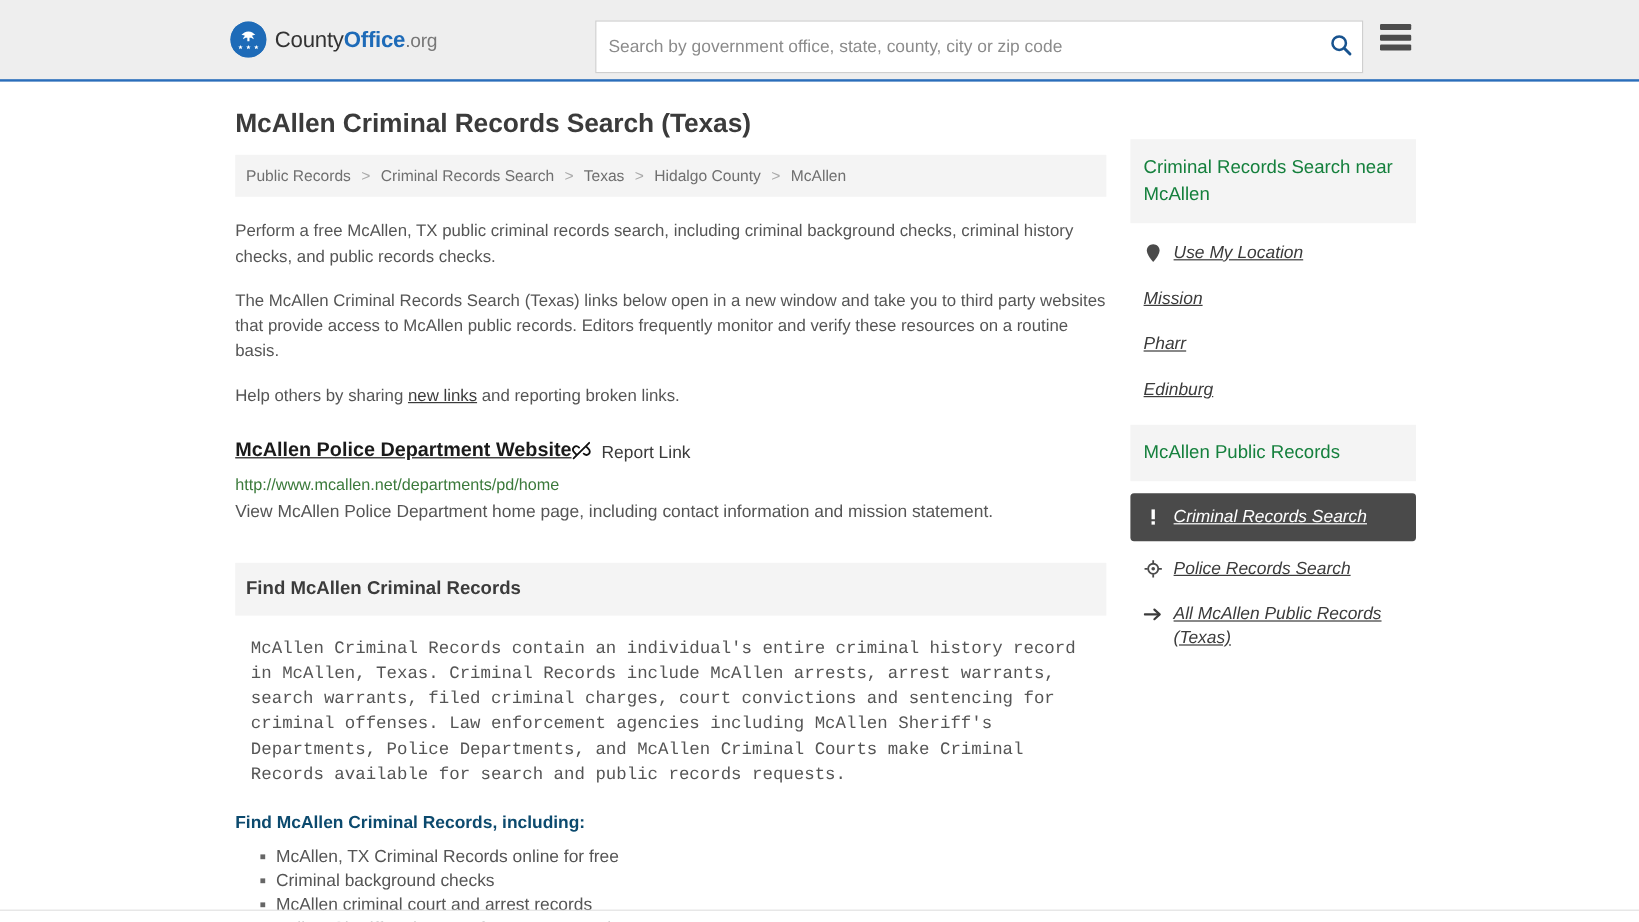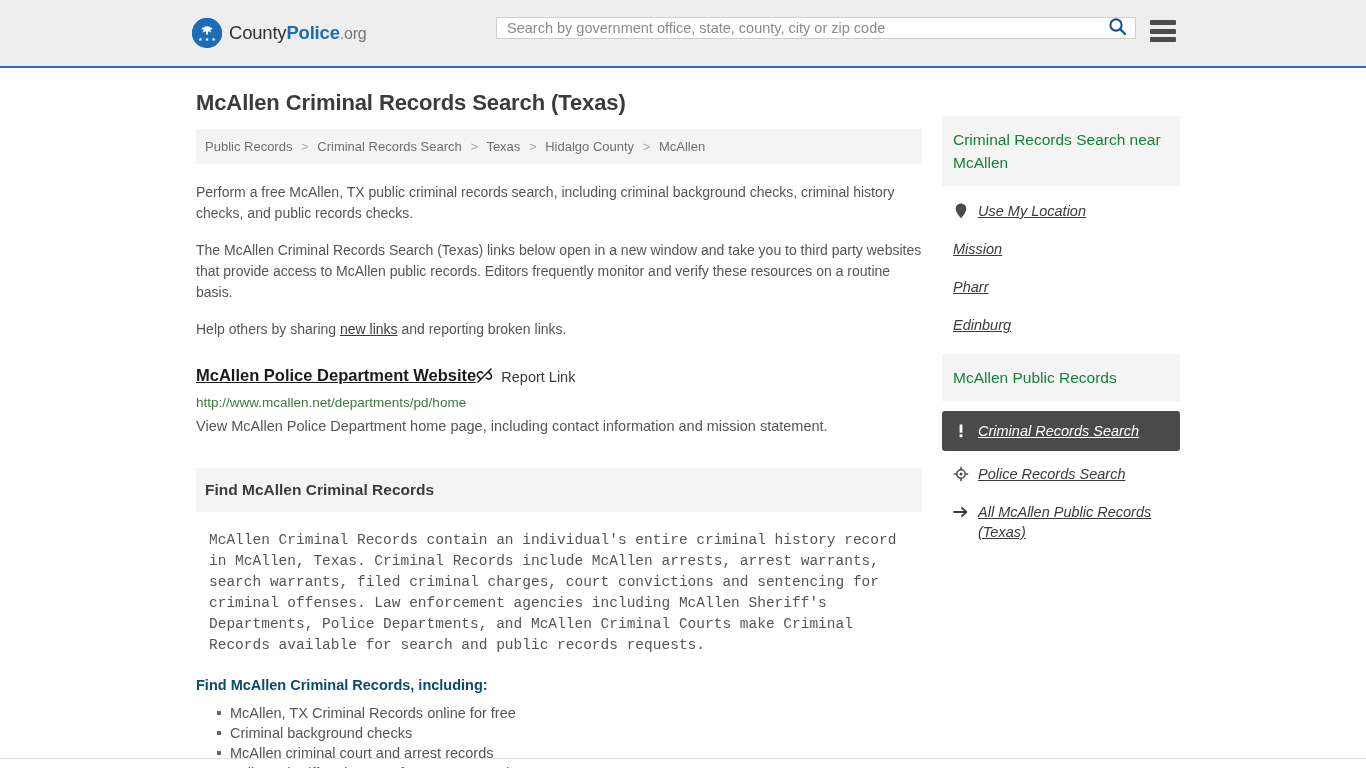--- a/index.html
+++ b/index.html
@@ -49,21 +49,21 @@
   }
   .brand-text .t-county { color: #333333; }
   .brand-text .t-office { color: #1e6bb8; font-weight: bold; }
   .brand-text .t-org { color: #777777; font-size: 16px; }
 
   .search-wrap {
     position: absolute;
     left: 496px;
     top: 17px;
     width: 640px;
-    height: 22px;
+    height: 44px;
     background: #ffffff;
     border: 1px solid #cfcfcf;
     display: flex;
     align-items: center;
     box-sizing: border-box;
   }
   .search-input {
     border: 0;
     outline: 0;
     flex: 1 1 auto;
@@ -307,21 +307,21 @@
     <span class="brand-mark">
       <svg width="30" height="30" viewBox="0 0 30 30" aria-hidden="true">
         <circle cx="15" cy="15" r="15" fill="#1e6bb8"></circle>
         <path d="M15 8.2 C12.6 8.2 10.6 9.6 9.2 11.2 C10.4 11.0 11.4 11.3 12.2 12.0 C11.2 12.6 10.6 13.6 10.6 14.7 C11.6 13.7 12.9 13.2 14.1 13.5 L14.1 16.4 L15.9 16.4 L15.9 13.5 C17.1 13.2 18.4 13.7 19.4 14.7 C19.4 13.6 18.8 12.6 17.8 12.0 C18.6 11.3 19.6 11.0 20.8 11.2 C19.4 9.6 17.4 8.2 15 8.2 Z" fill="#ffffff"></path>
         <path d="M8.4 19.4 l0.55 1.25 1.35 0.12 -1.02 0.9 0.3 1.33 -1.18 -0.7 -1.18 0.7 0.3 -1.33 -1.02 -0.9 1.35 -0.12 Z" fill="#ffffff"></path>
         <path d="M15 19.4 l0.55 1.25 1.35 0.12 -1.02 0.9 0.3 1.33 -1.18 -0.7 -1.18 0.7 0.3 -1.33 -1.02 -0.9 1.35 -0.12 Z" fill="#ffffff"></path>
         <path d="M21.6 19.4 l0.55 1.25 1.35 0.12 -1.02 0.9 0.3 1.33 -1.18 -0.7 -1.18 0.7 0.3 -1.33 -1.02 -0.9 1.35 -0.12 Z" fill="#ffffff"></path>
       </svg>
     </span>
     <span class="brand-text">
-      <span class="t-county">County</span><span class="t-office">Police</span><span class="t-org">.org</span>
+      <span class="t-county">County</span><span class="t-office">Office</span><span class="t-org">.org</span>
     </span>
   </div>
 
   <div class="search-wrap">
     <input class="search-input" type="text" placeholder="Search by government office, state, county, city or zip code" style="">
     <button class="search-btn">
       <span>
         <svg width="19" height="19" viewBox="0 0 19 19" aria-hidden="true">
           <circle cx="8" cy="8" r="5.6" fill="none" stroke="#18538f" stroke-width="2.1"></circle>
           <line x1="12.2" y1="12.2" x2="17" y2="17" stroke="#18538f" stroke-width="2.4" stroke-linecap="round"></line>

